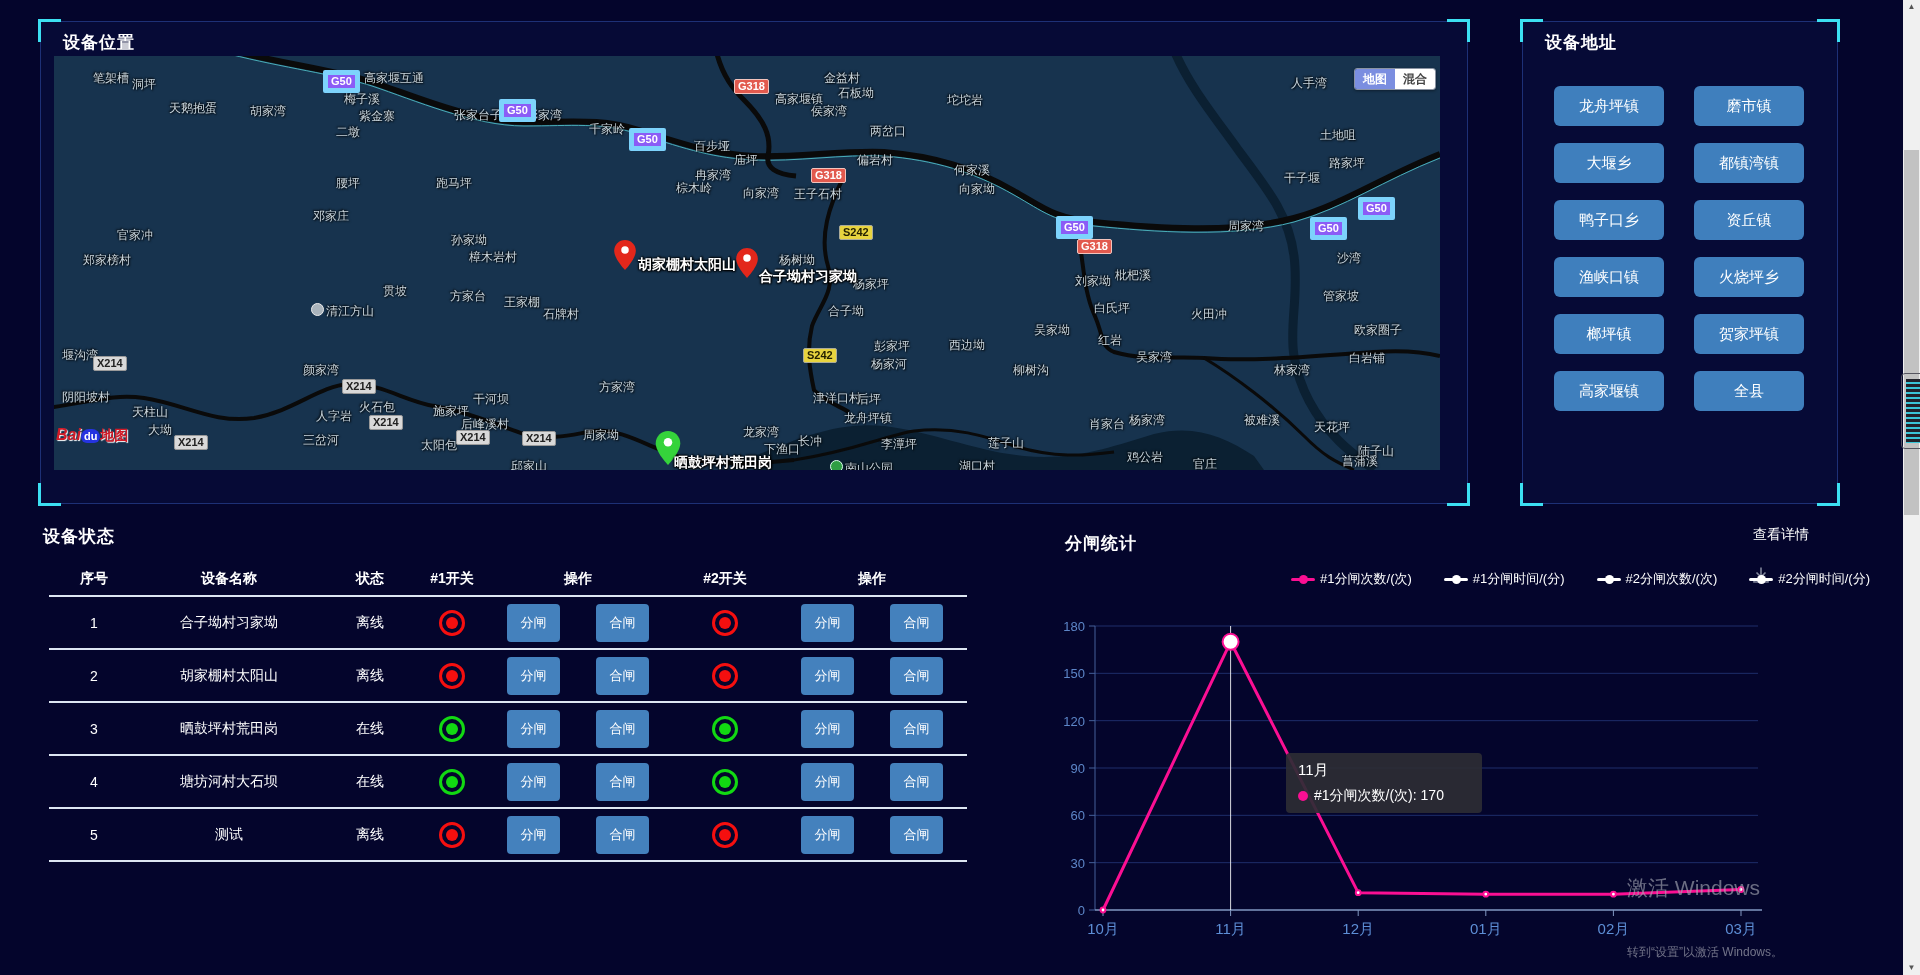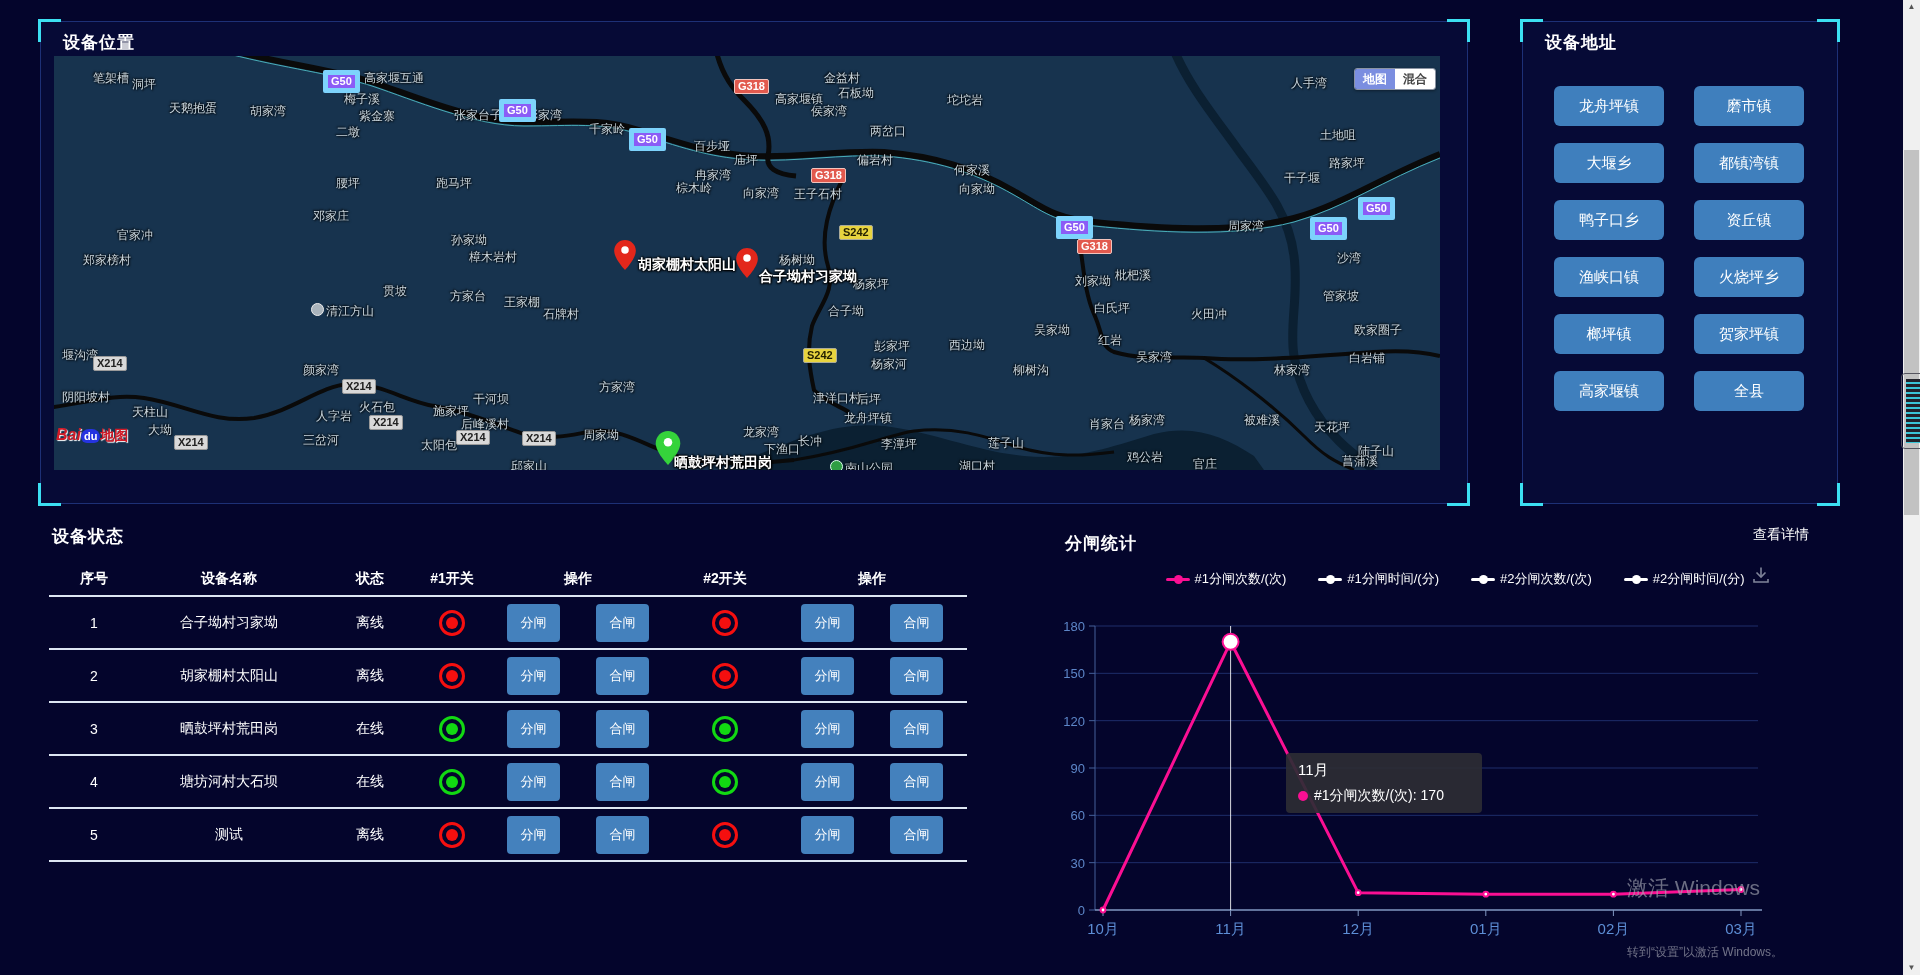--- a/index.html
+++ b/index.html
@@ -37,39 +37,39 @@
   .blogo .du{background:#2534e0;color:#fff;font-size:11px;border-radius:8px 8px 6px 6px;padding:1px 3px;font-style:normal;}
   .blogo .ditu{color:#d11a27;font-style:normal;font-size:14px;text-shadow:1px 1px 1px #fff;}
   .copybar{position:absolute;left:0;bottom:3px;background:rgba(205,210,218,.8);color:#1b1b1b;font-size:11px;padding:1px 5px;white-space:nowrap;z-index:4;}
 
   
   .addr-grid{position:absolute;left:31px;top:64px;display:grid;grid-template-columns:110px 110px;column-gap:30px;row-gap:17px;}
   .addr-btn{width:110px;height:40px;background:#3f7fbd;border-radius:6px;color:#fff;font-size:15px;display:flex;align-items:center;justify-content:center;cursor:pointer;}
 
   
   #status-section{position:absolute;left:40px;top:525px;width:940px;}
-  #status-title{color:#fff;font-size:17px;font-weight:bold;letter-spacing:1px;margin-left:12px;}
+  #status-title{color:#fff;font-size:17px;font-weight:bold;letter-spacing:1px;margin-left:3px;}
   #tbl{position:relative;margin-left:9px;margin-top:14px;width:918px;color:#fff;}
   .trow{display:grid;grid-template-columns:90px 180px 102px 62px 190px 104px 190px;align-items:center;}
   .trow.head{height:33px;font-weight:bold;font-size:14px;border-bottom:2px solid #dde6f2;}
   .trow.body{height:51px;font-size:14px;border-bottom:2px solid #dde6f2;}
   .tc{text-align:center;}
   .ind{display:inline-flex;width:20px;height:20px;border-radius:50%;border:3px solid;align-items:center;justify-content:center;}
   .ind i{display:block;width:12px;height:12px;border-radius:50%;}
   .ind.red{border-color:#f50f0f;}  .ind.red i{background:#f50f0f;}
   .ind.green{border-color:#12d912;}.ind.green i{background:#12d912;}
   .ops{display:flex;justify-content:center;gap:36px;}
   .abtn{width:53px;height:38px;background:#4481bd;border-radius:4px;color:#fff;font-size:13px;display:flex;align-items:center;justify-content:center;cursor:pointer;}
 
   
   #chart-section{position:absolute;left:1040px;top:520px;width:830px;height:455px;}
   #chart-title{position:absolute;left:25px;top:12px;color:#fff;font-size:17px;font-weight:bold;letter-spacing:1px;}
   #view-details{position:absolute;left:713px;top:6px;color:#fff;font-size:14px;cursor:pointer;}
   #dl-icon{position:absolute;left:712px;top:46px;cursor:pointer;}
-  #legend{position:absolute;left:0;top:50px;width:100%;display:flex;justify-content:center;gap:32px;}
+  #legend{position:absolute;left:0;top:50px;width:100%;display:flex;justify-content:flex-end;gap:32px;}
   .lg-item{display:flex;align-items:center;gap:5px;color:#fff;font-size:13px;cursor:pointer;}
   .lg-marker{position:relative;width:24px;height:9px;}
   .lg-marker .ln{position:absolute;left:0;top:3px;width:24px;height:3px;border-radius:2px;}
   .lg-marker .ci{position:absolute;left:8px;top:0;width:9px;height:9px;border-radius:50%;}
   #chart-svg{position:absolute;left:0;top:0;}
   #tooltip{position:absolute;left:246px;top:233px;width:172px;background:rgba(44,44,52,.92);border-radius:4px;padding:8px 12px;color:#fff;z-index:6;}
   #tooltip .t1{font-size:15px;margin-bottom:7px;}
   #tooltip .t2{font-size:14px;display:flex;align-items:center;gap:6px;}
   #tooltip .dot{width:10px;height:10px;border-radius:50%;display:inline-block;}
 

